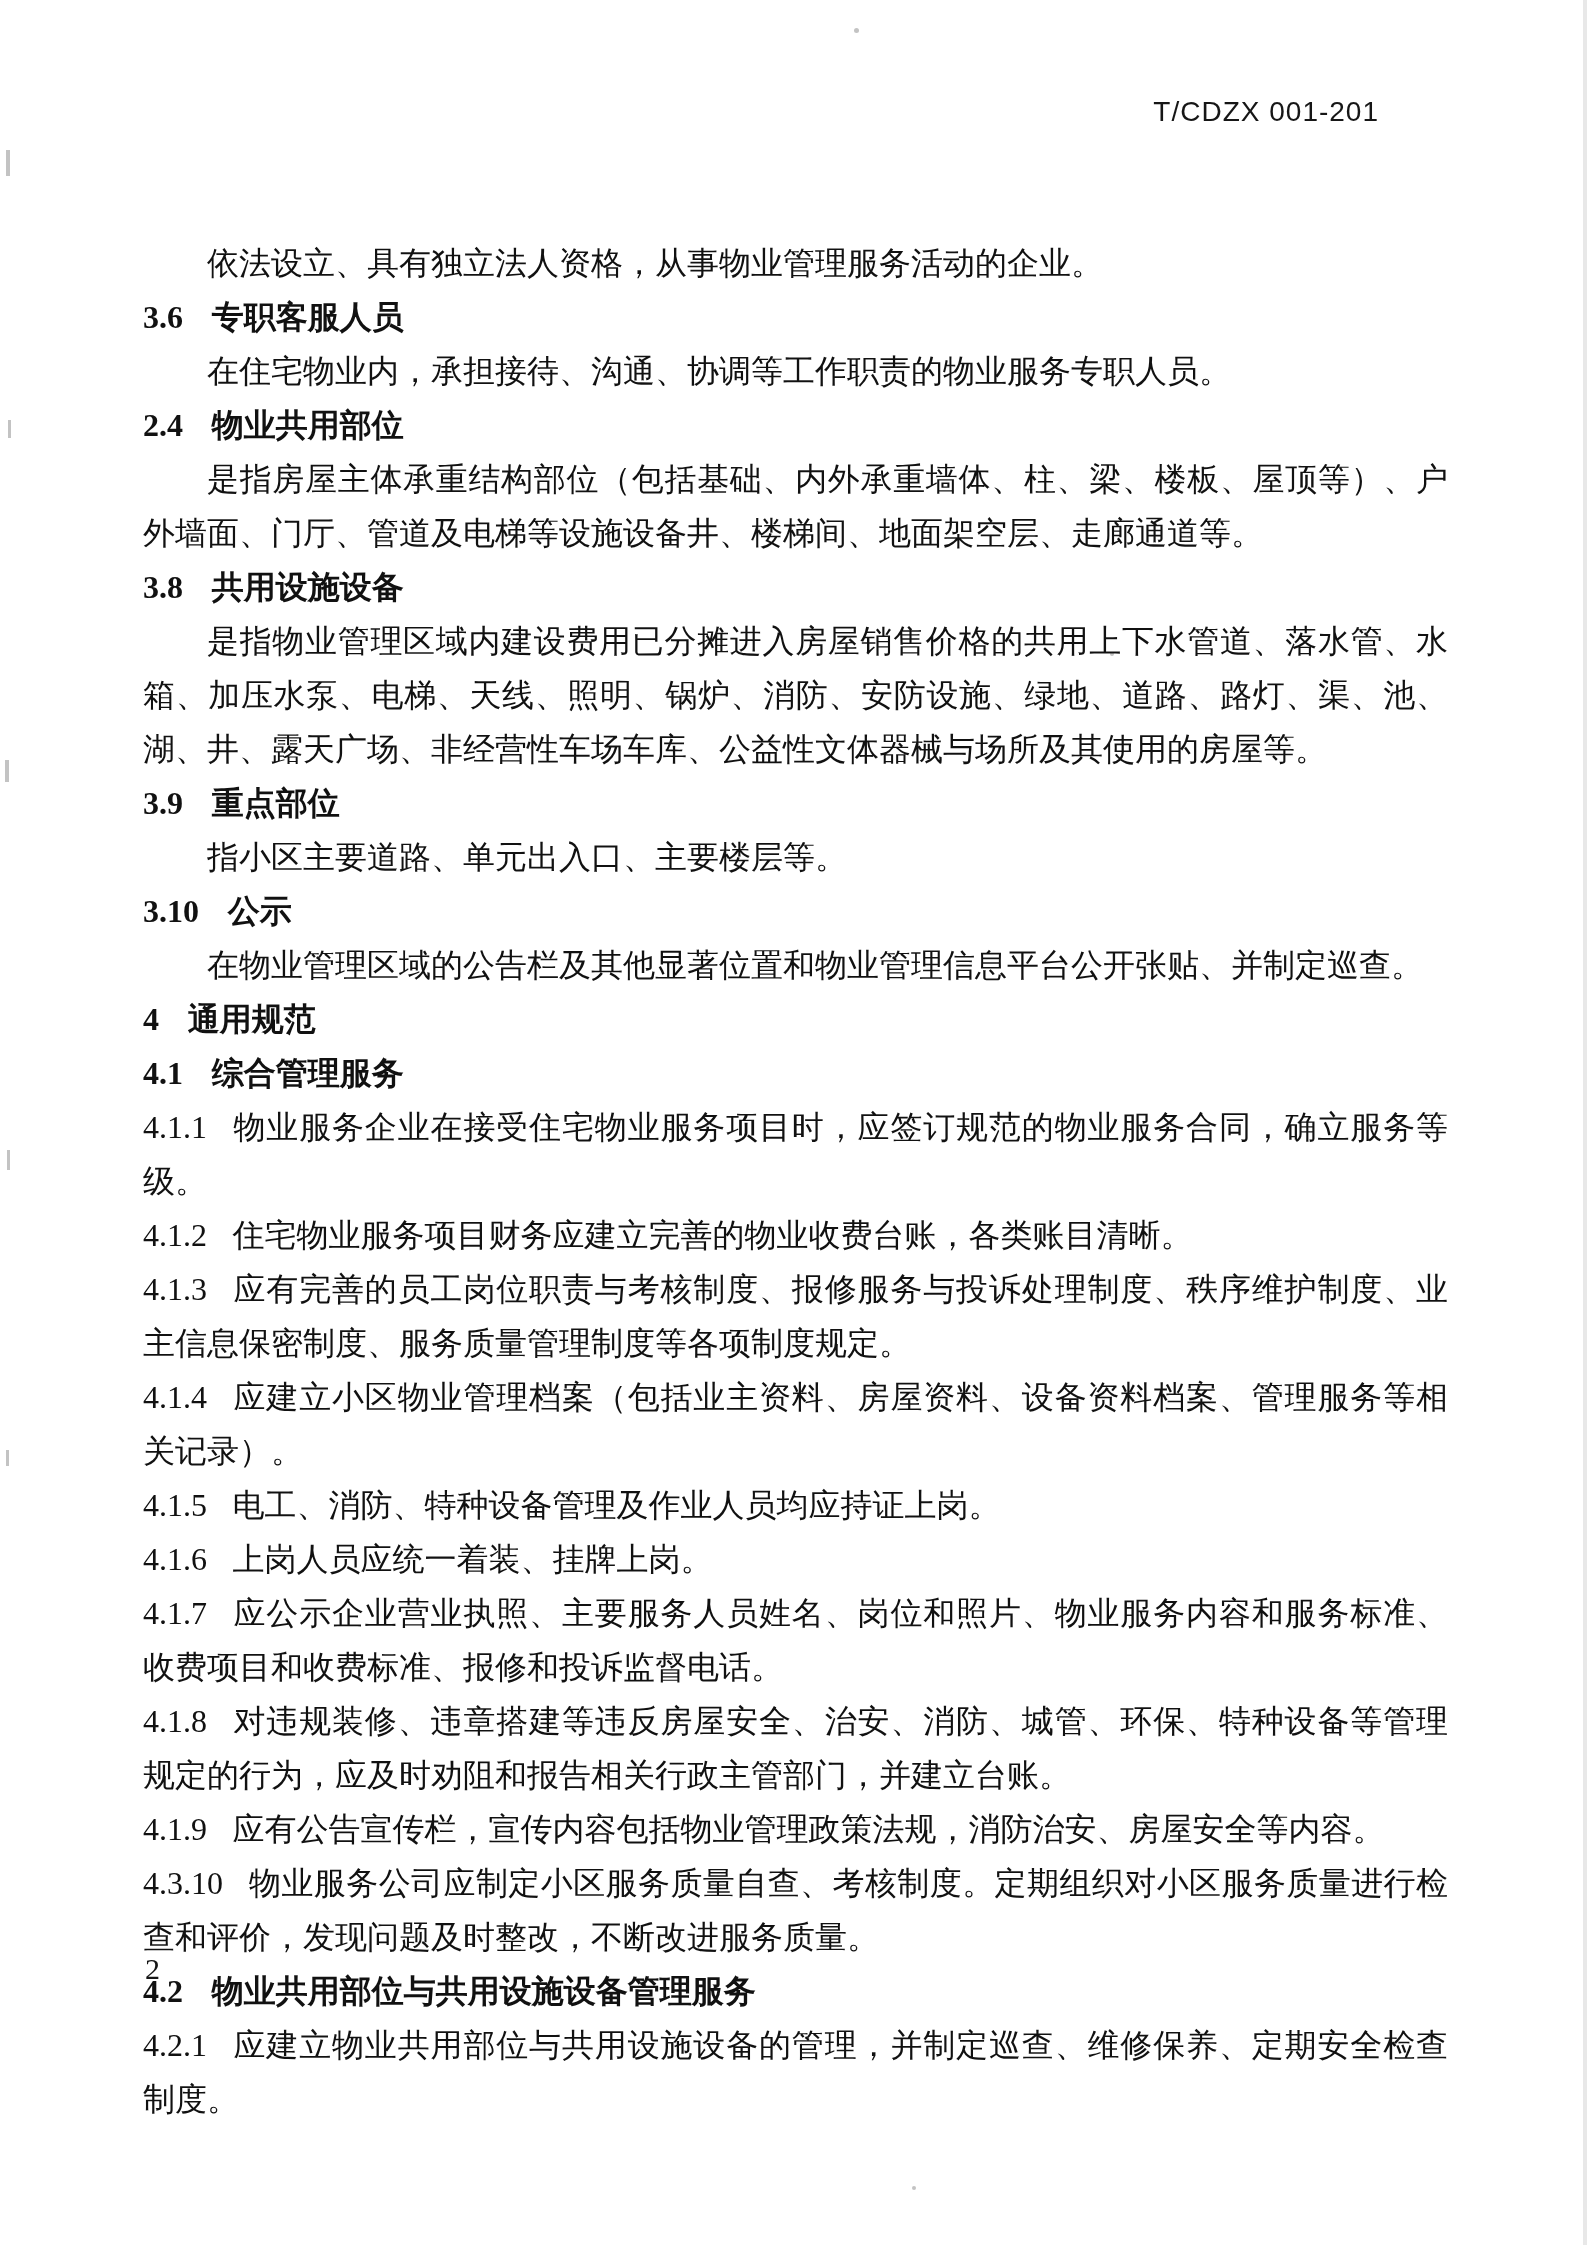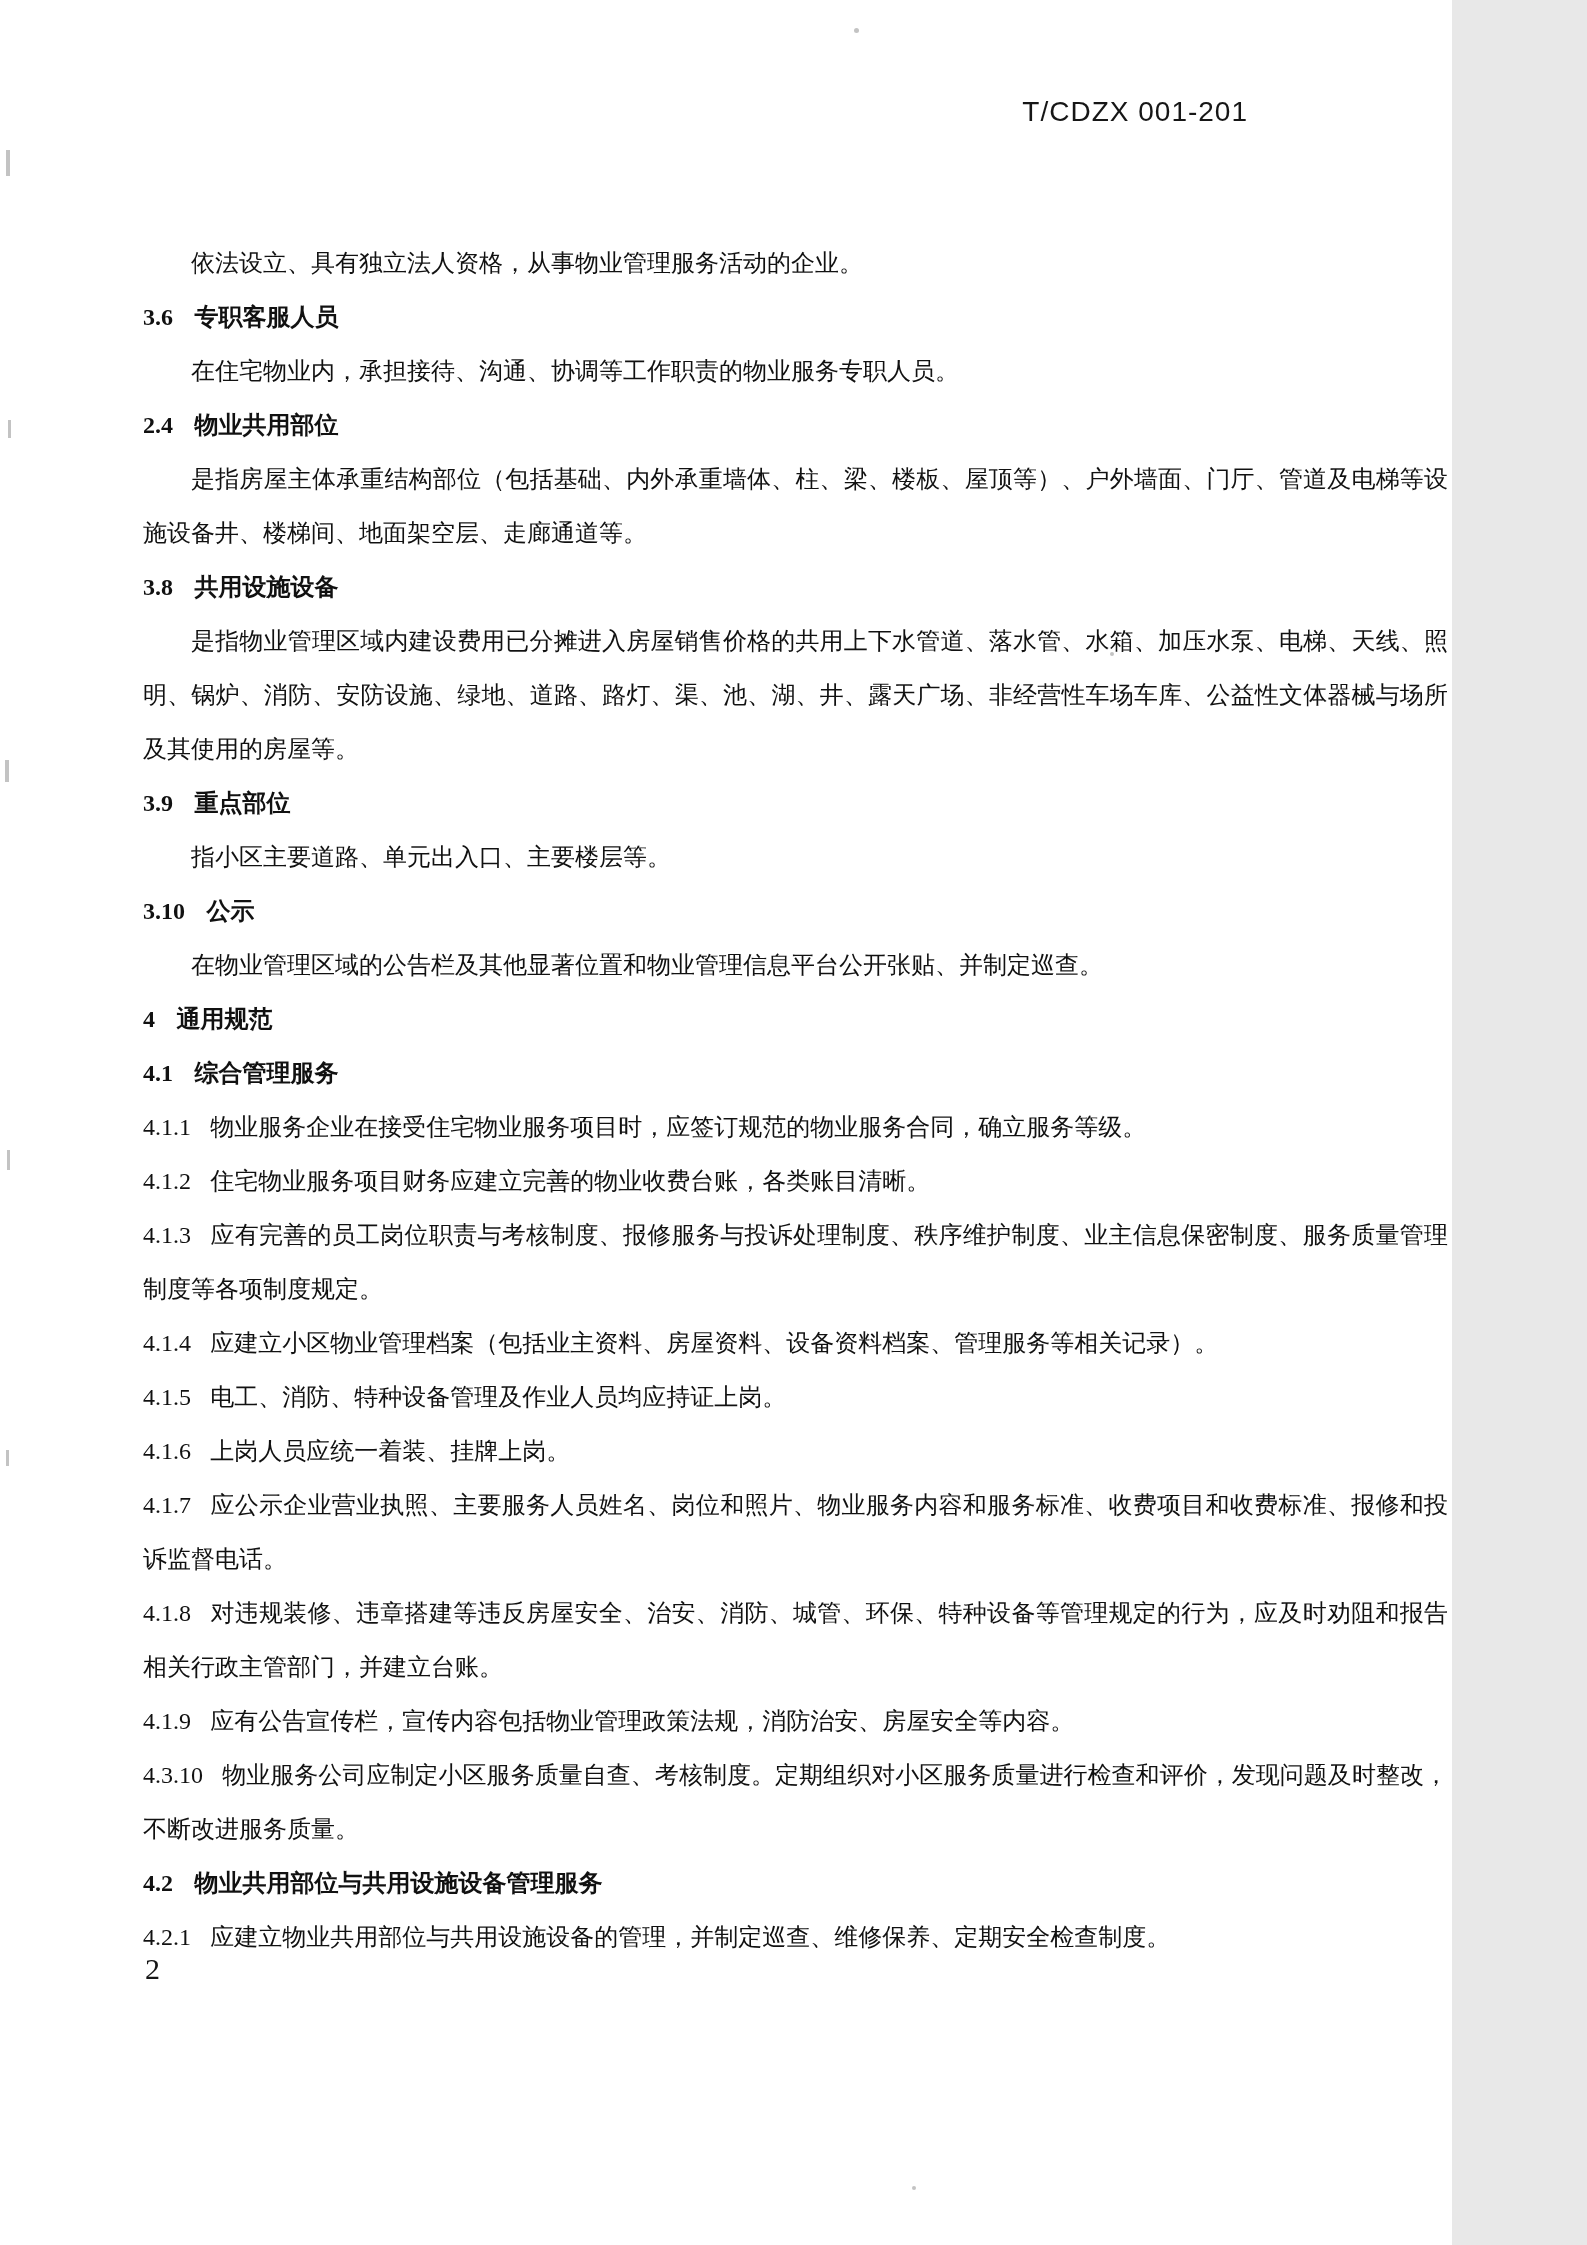--- a/index.html
+++ b/index.html
@@ -2,21 +2,21 @@
 <html><head>
 <meta charset="utf-8">
 <style>
   html, body {
     margin: 0;
     padding: 0;
     background: #e8e8e8;
   }
   .page {
     position: relative;
-    width: 1452px;
+    width: 1583px;
     height: 2245px;
     background: #ffffff;
     overflow: hidden;
     color: #111111;
     font-family: "Liberation Serif", "DejaVu Serif", serif;
   }
   .doc-header {
     position: absolute;
     top: 96px;
     right: 204px;
@@ -24,21 +24,21 @@
     font-size: 28px;
     letter-spacing: 1px;
     color: #161616;
     white-space: nowrap;
   }
   .body-text {
     position: absolute;
     left: 143px;
     top: 236px;
     width: 1305px;
-    font-size: 24px;
+    font-size: 32px;
     line-height: 54px;
     text-align: justify;
   }
   .body-text p {
     margin: 0;
     padding: 0;
   }
   .para {
     text-indent: 2em;
   }

